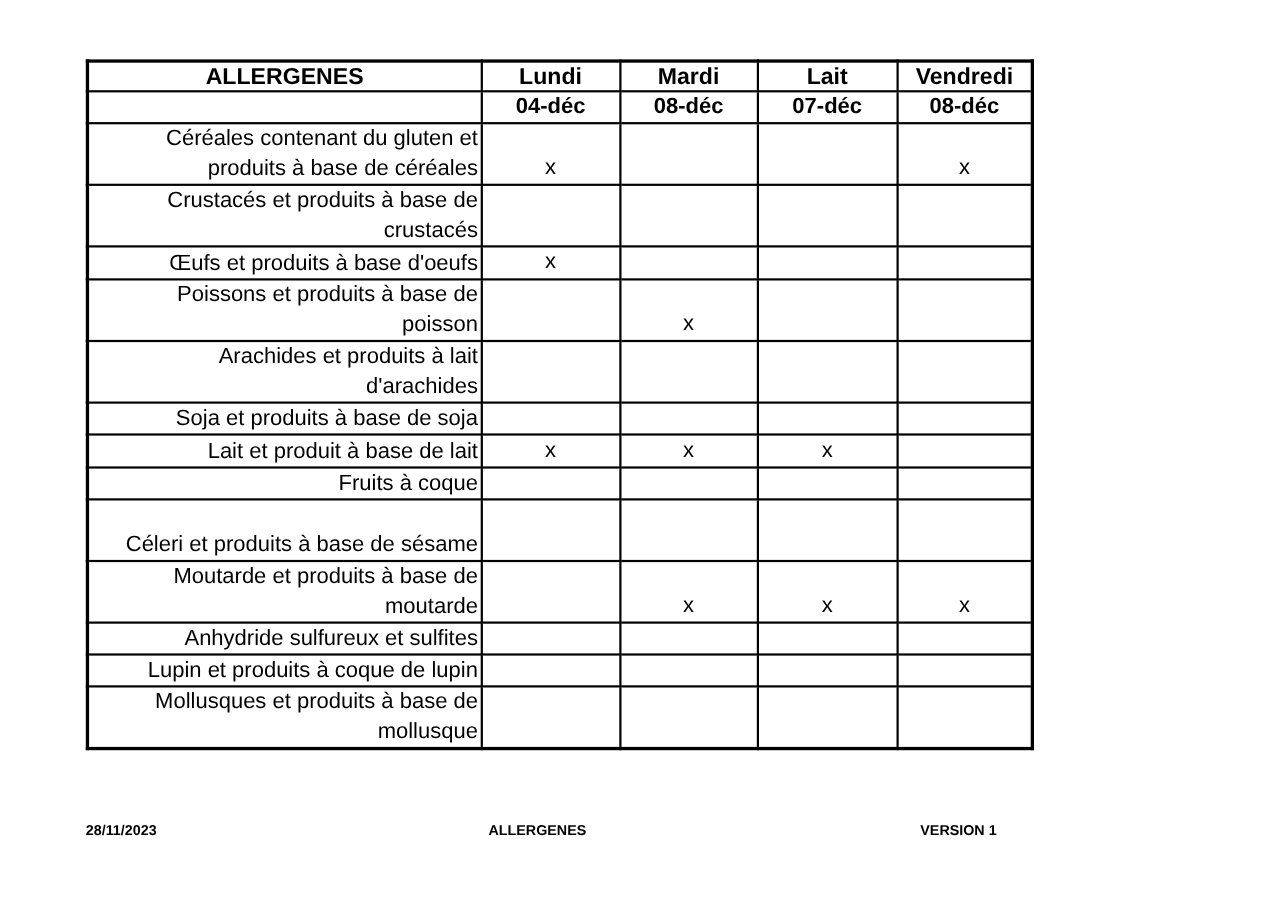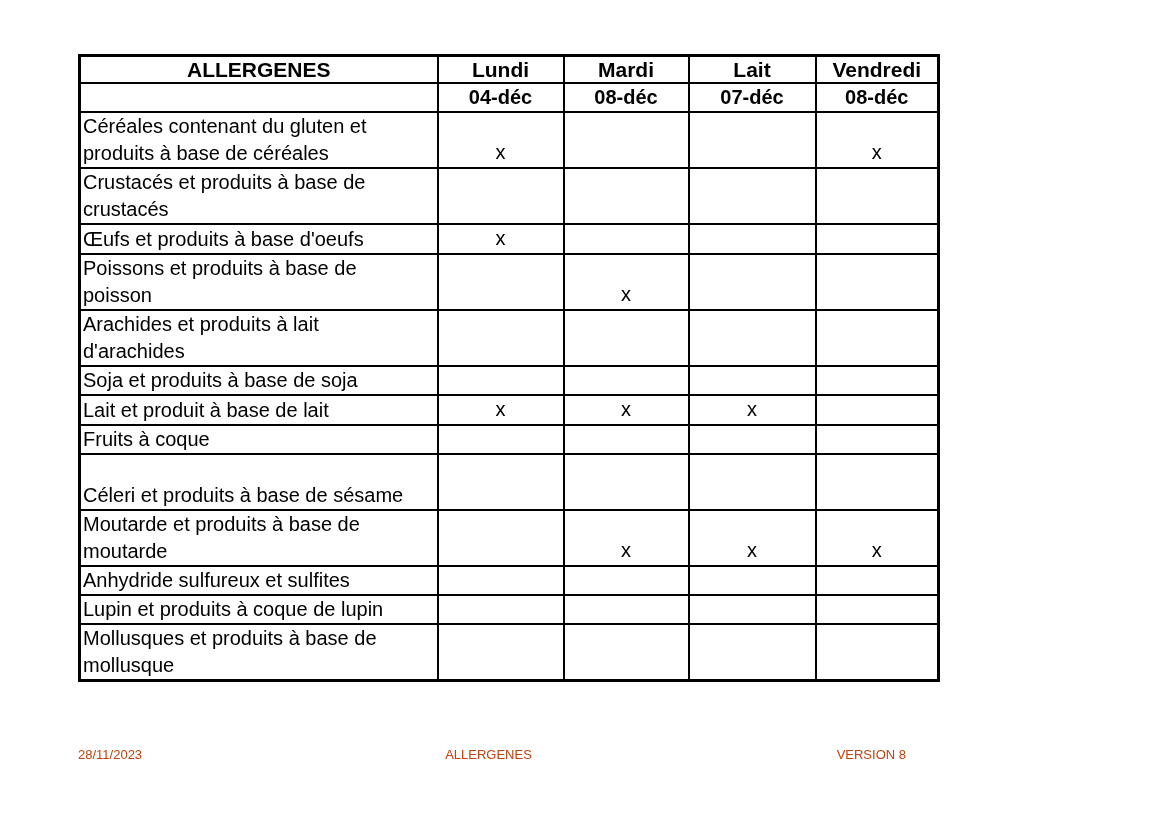--- a/index.html
+++ b/index.html
@@ -34,33 +34,34 @@
   }
   #allergen-table thead th {
     font-weight: bold;
     vertical-align: middle;
   }
   #allergen-table thead tr.title-row th { height: 25px; line-height: 25px; font-size: 21px; }
   #allergen-table thead tr.date-row th { height: 27px; border-radius: 13px; }
   #allergen-table td.label-cell {
     white-space: pre-line;
     vertical-align: middle;
-    text-align: left;
+    text-align: right;
     padding: 0 2px;
   }
   #allergen-table td.mark-cell {
     vertical-align: bottom;
     padding-bottom: 1px;
   }
   .footer-text {
     position: absolute;
     top: 748px;
     font-size: 13px;
     line-height: 14px;
-    color: #c2410c;
+    color: #000000;
+    font-weight: bold;
   }
   #footer-date { left: 78px; }
   #footer-title { left: 0; right: 0; text-align: center; }
   #footer-version { right: 71px; }
 </style>
 </head>
 <body>
 
 <div id="page">
 
@@ -185,15 +186,15 @@
           <td class="mark-cell"></td>
           <td class="mark-cell"></td>
           <td class="mark-cell"></td>
           <td class="mark-cell"></td>
         </tr>
       </tbody>
   </table>
 
   <div class="footer-text" id="footer-date">28/11/2023</div>
   <div class="footer-text" id="footer-title">ALLERGENES</div>
-  <div class="footer-text" id="footer-version">VERSION 8</div>
+  <div class="footer-text" id="footer-version">VERSION 1</div>
 
 </div>
 
 </body></html>

